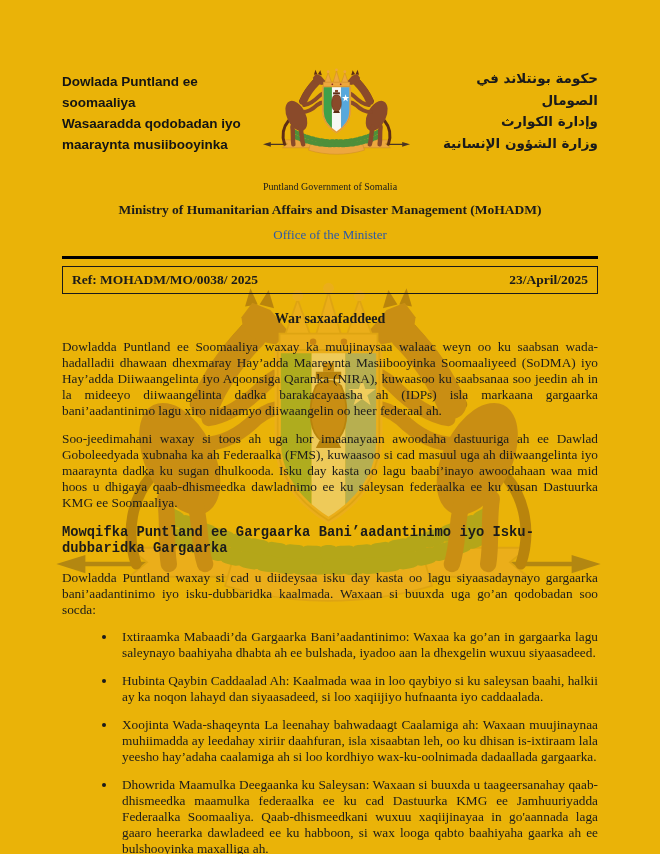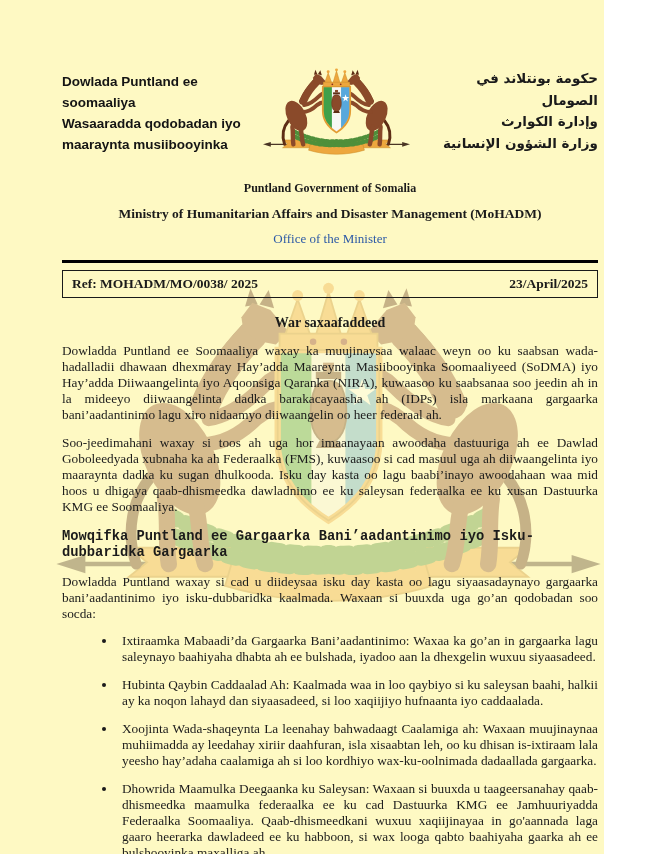--- a/index.html
+++ b/index.html
@@ -9,40 +9,40 @@
     --horse-dark:#5d2d15;
     --gold:#eda73e;
     --gold-dark:#c98a26;
     --shield-green:#3fa04a;
     --shield-blue:#57a8dc;
     --laurel:#4e8f3a;
     --spear:#4a3524;
   }
   html,body{margin:0;padding:0;background:#ffffff;}
   .page{
-    position:relative;width:604px;height:854px;background:#fef9c3;
+    position:relative;width:660px;height:854px;background:#eab308;
     overflow:hidden;color:var(--ink);
     font-family:"Liberation Serif", serif;
   }
   .watermark{
     position:absolute;left:56px;top:252px;opacity:.34;pointer-events:none;z-index:0;
   }
   .content{position:absolute;left:62px;top:58px;width:536px;z-index:1;}
   .letterhead{display:flex;justify-content:space-between;align-items:flex-start;}
   .lh-left{
     font-family:"Liberation Sans", sans-serif;font-weight:bold;
     font-size:13.5px;line-height:1.55;color:#141414;width:190px;padding-top:14px;
   }
   .lh-emblem{flex:0 0 auto;margin-top:2px;}
   .lh-right{
     font-family:"DejaVu Sans", sans-serif;font-weight:bold;direction:rtl;
     font-size:13.5px;line-height:1.6;text-align:right;width:178px;padding-top:10px;
   }
   .center-lines{text-align:center;margin-top:14px;}
-  .gov-line{font-weight:bold;font-size:12px;}
+  .gov-line{font-weight:normal;font-size:10px;}
   .ministry-line{font-weight:bold;font-size:13.5px;margin-top:10px;}
   .office-line{font-weight:normal;font-size:13px;color:var(--office-blue);margin-top:9px;}
   .thick-rule{height:3px;background:#000;margin-top:13px;}
   .ref-box{
     border:1.5px solid #1a1a1a;margin-top:7px;display:flex;
     justify-content:space-between;align-items:flex-end;
     padding:5px 9px;font-weight:bold;font-size:13.5px;
   }
   .doc-title{
     text-align:center;font-size:14px;font-weight:bold;margin:17px 0 0 0;

